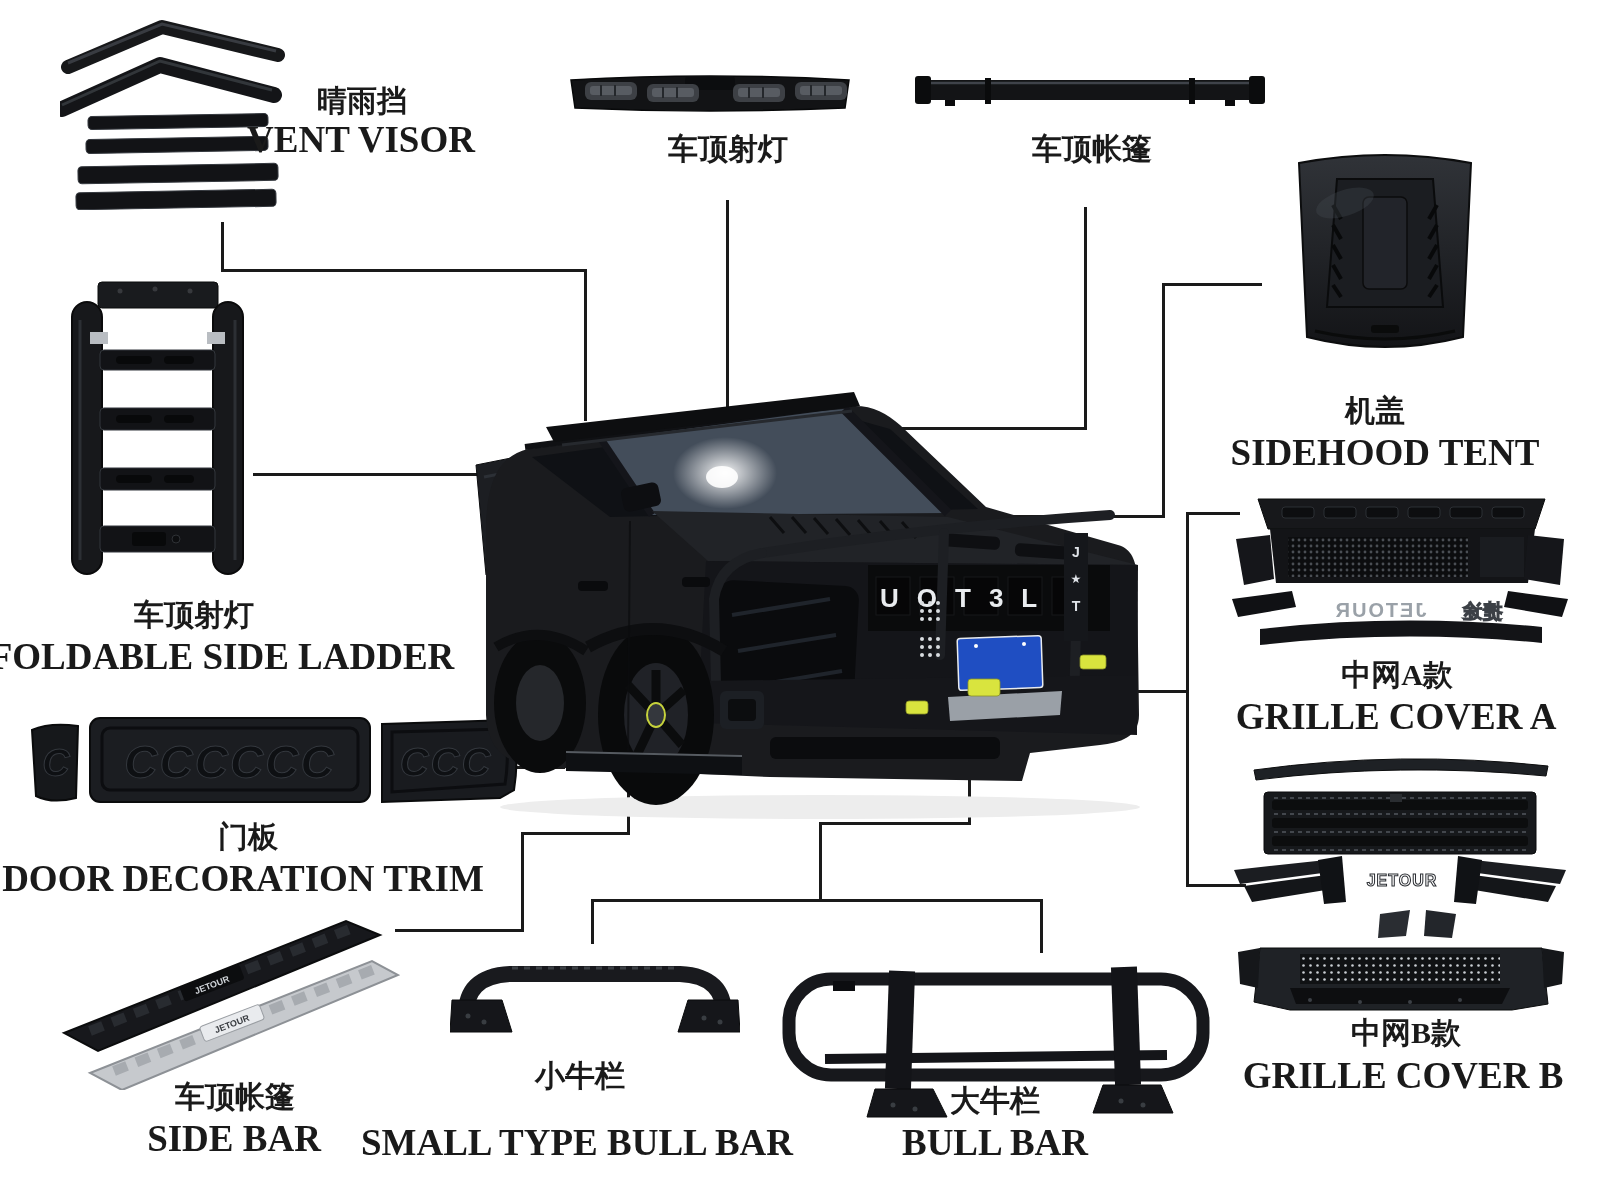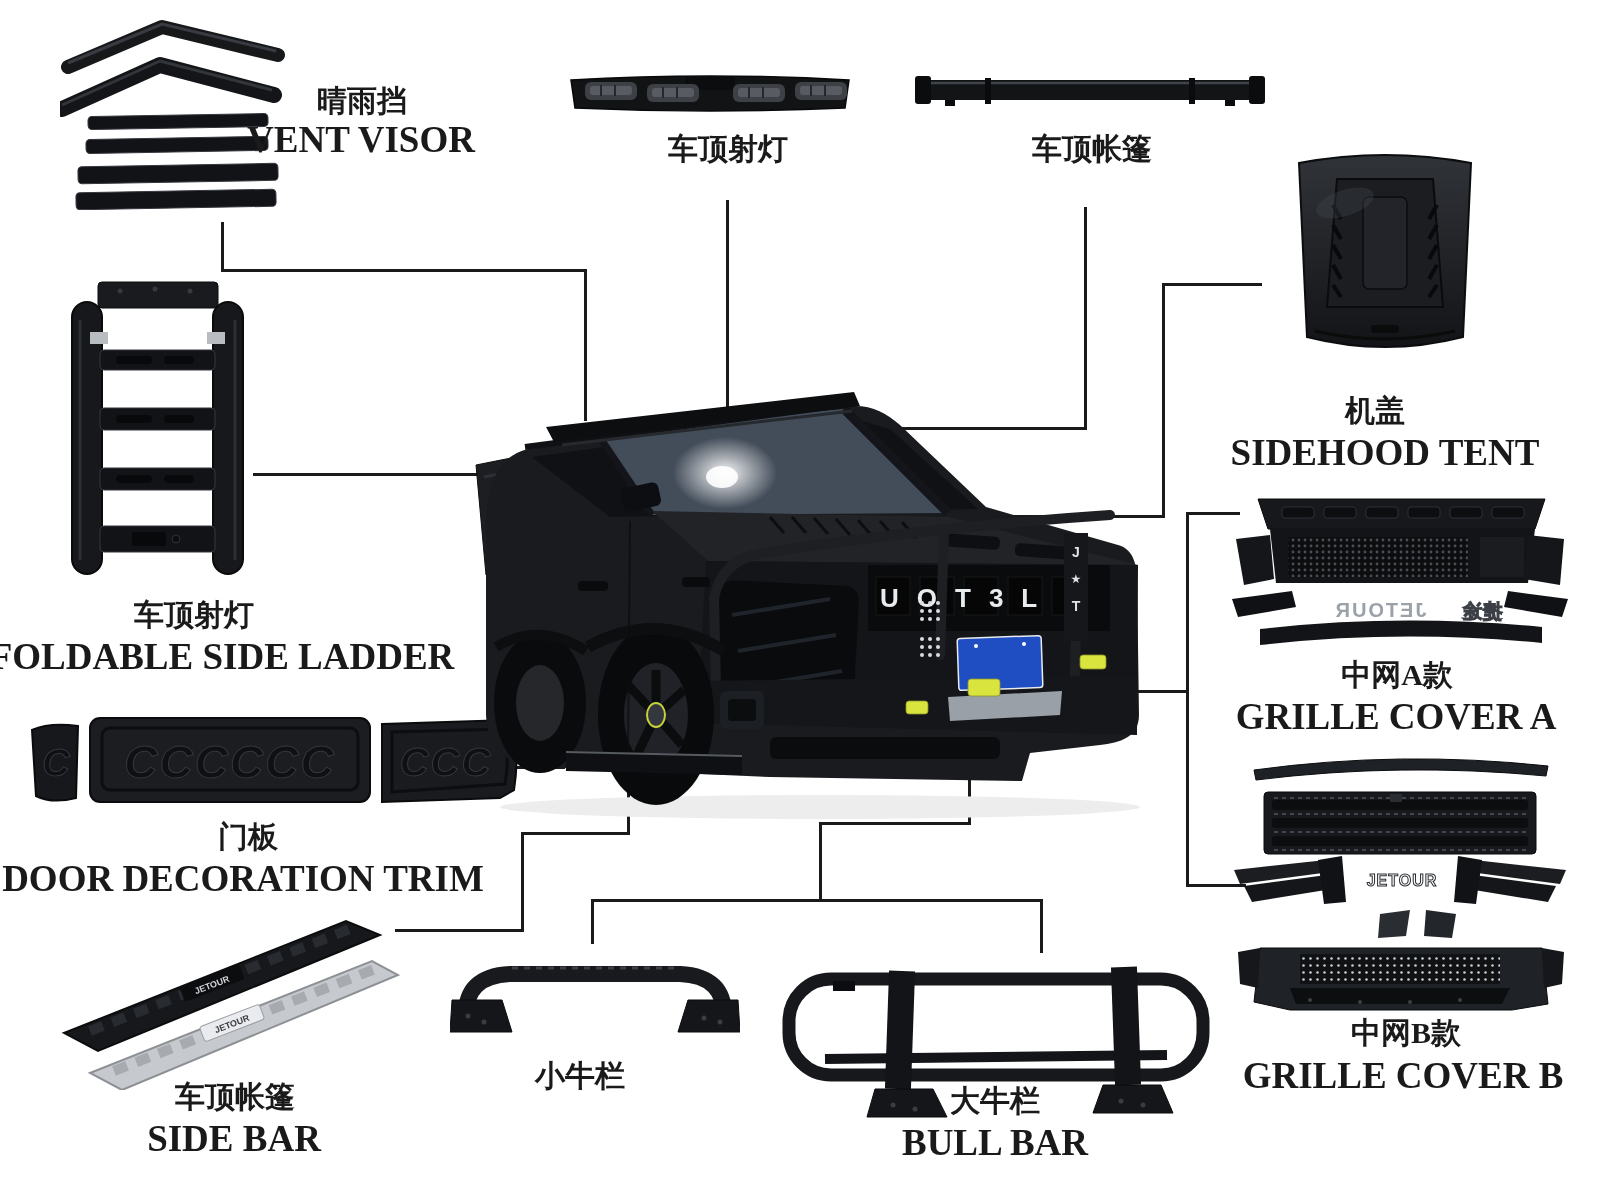--- a/index.html
+++ b/index.html
@@ -395,17 +395,18 @@
   <div class="lbl zh" style="left:194px;top:598px">车顶射灯</div>
   <div class="lbl en" style="left:222px;top:637px">FOLDABLE SIDE LADDER</div>
 
   <div class="lbl zh" style="left:248px;top:820px">门板</div>
   <div class="lbl en" style="left:243px;top:859px">DOOR DECORATION TRIM</div>
 
   <div class="lbl zh" style="left:235px;top:1080px">车顶帐篷</div>
   <div class="lbl en" style="left:234px;top:1119px">SIDE BAR</div>
 
   <div class="lbl zh" style="left:580px;top:1059px">小牛栏</div>
+  <div class="lbl en" style="left:577px;top:1123px">SMALL TYPE BULL BAR</div>
 
   <div class="lbl zh" style="left:995px;top:1084px">大牛栏</div>
   <div class="lbl en" style="left:995px;top:1123px">BULL BAR</div>
 
 </div>
 
 </body></html>

